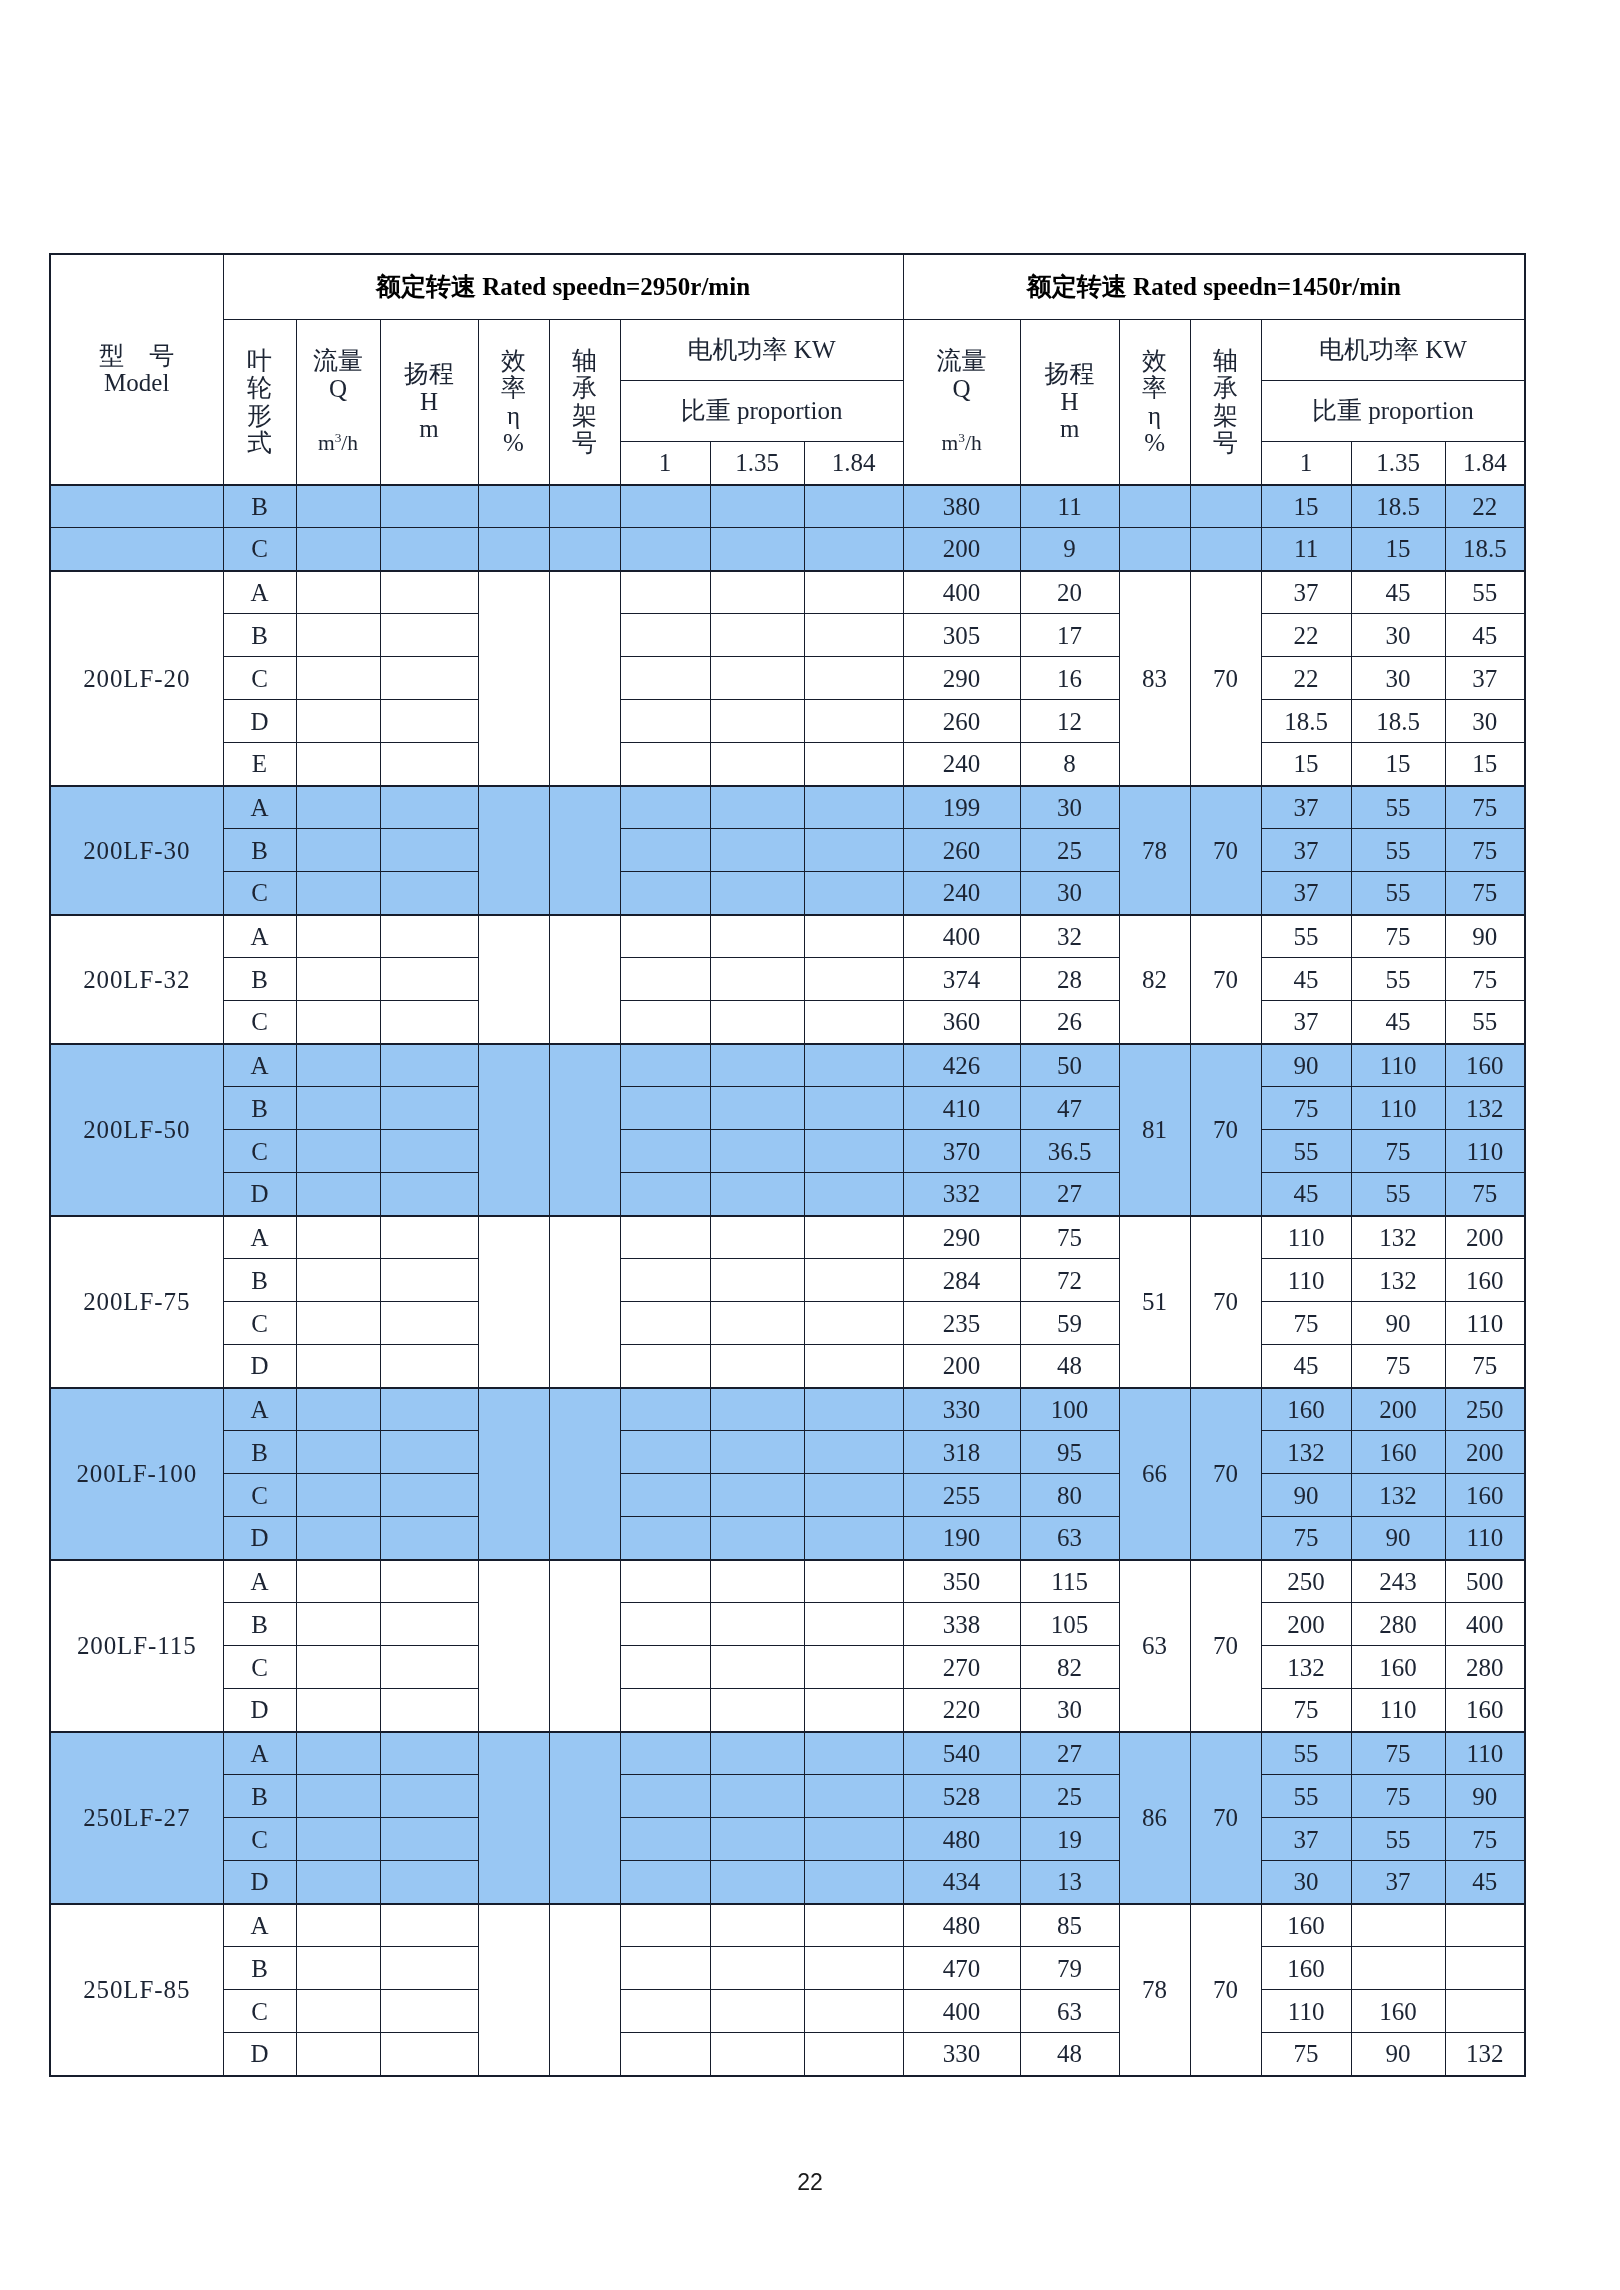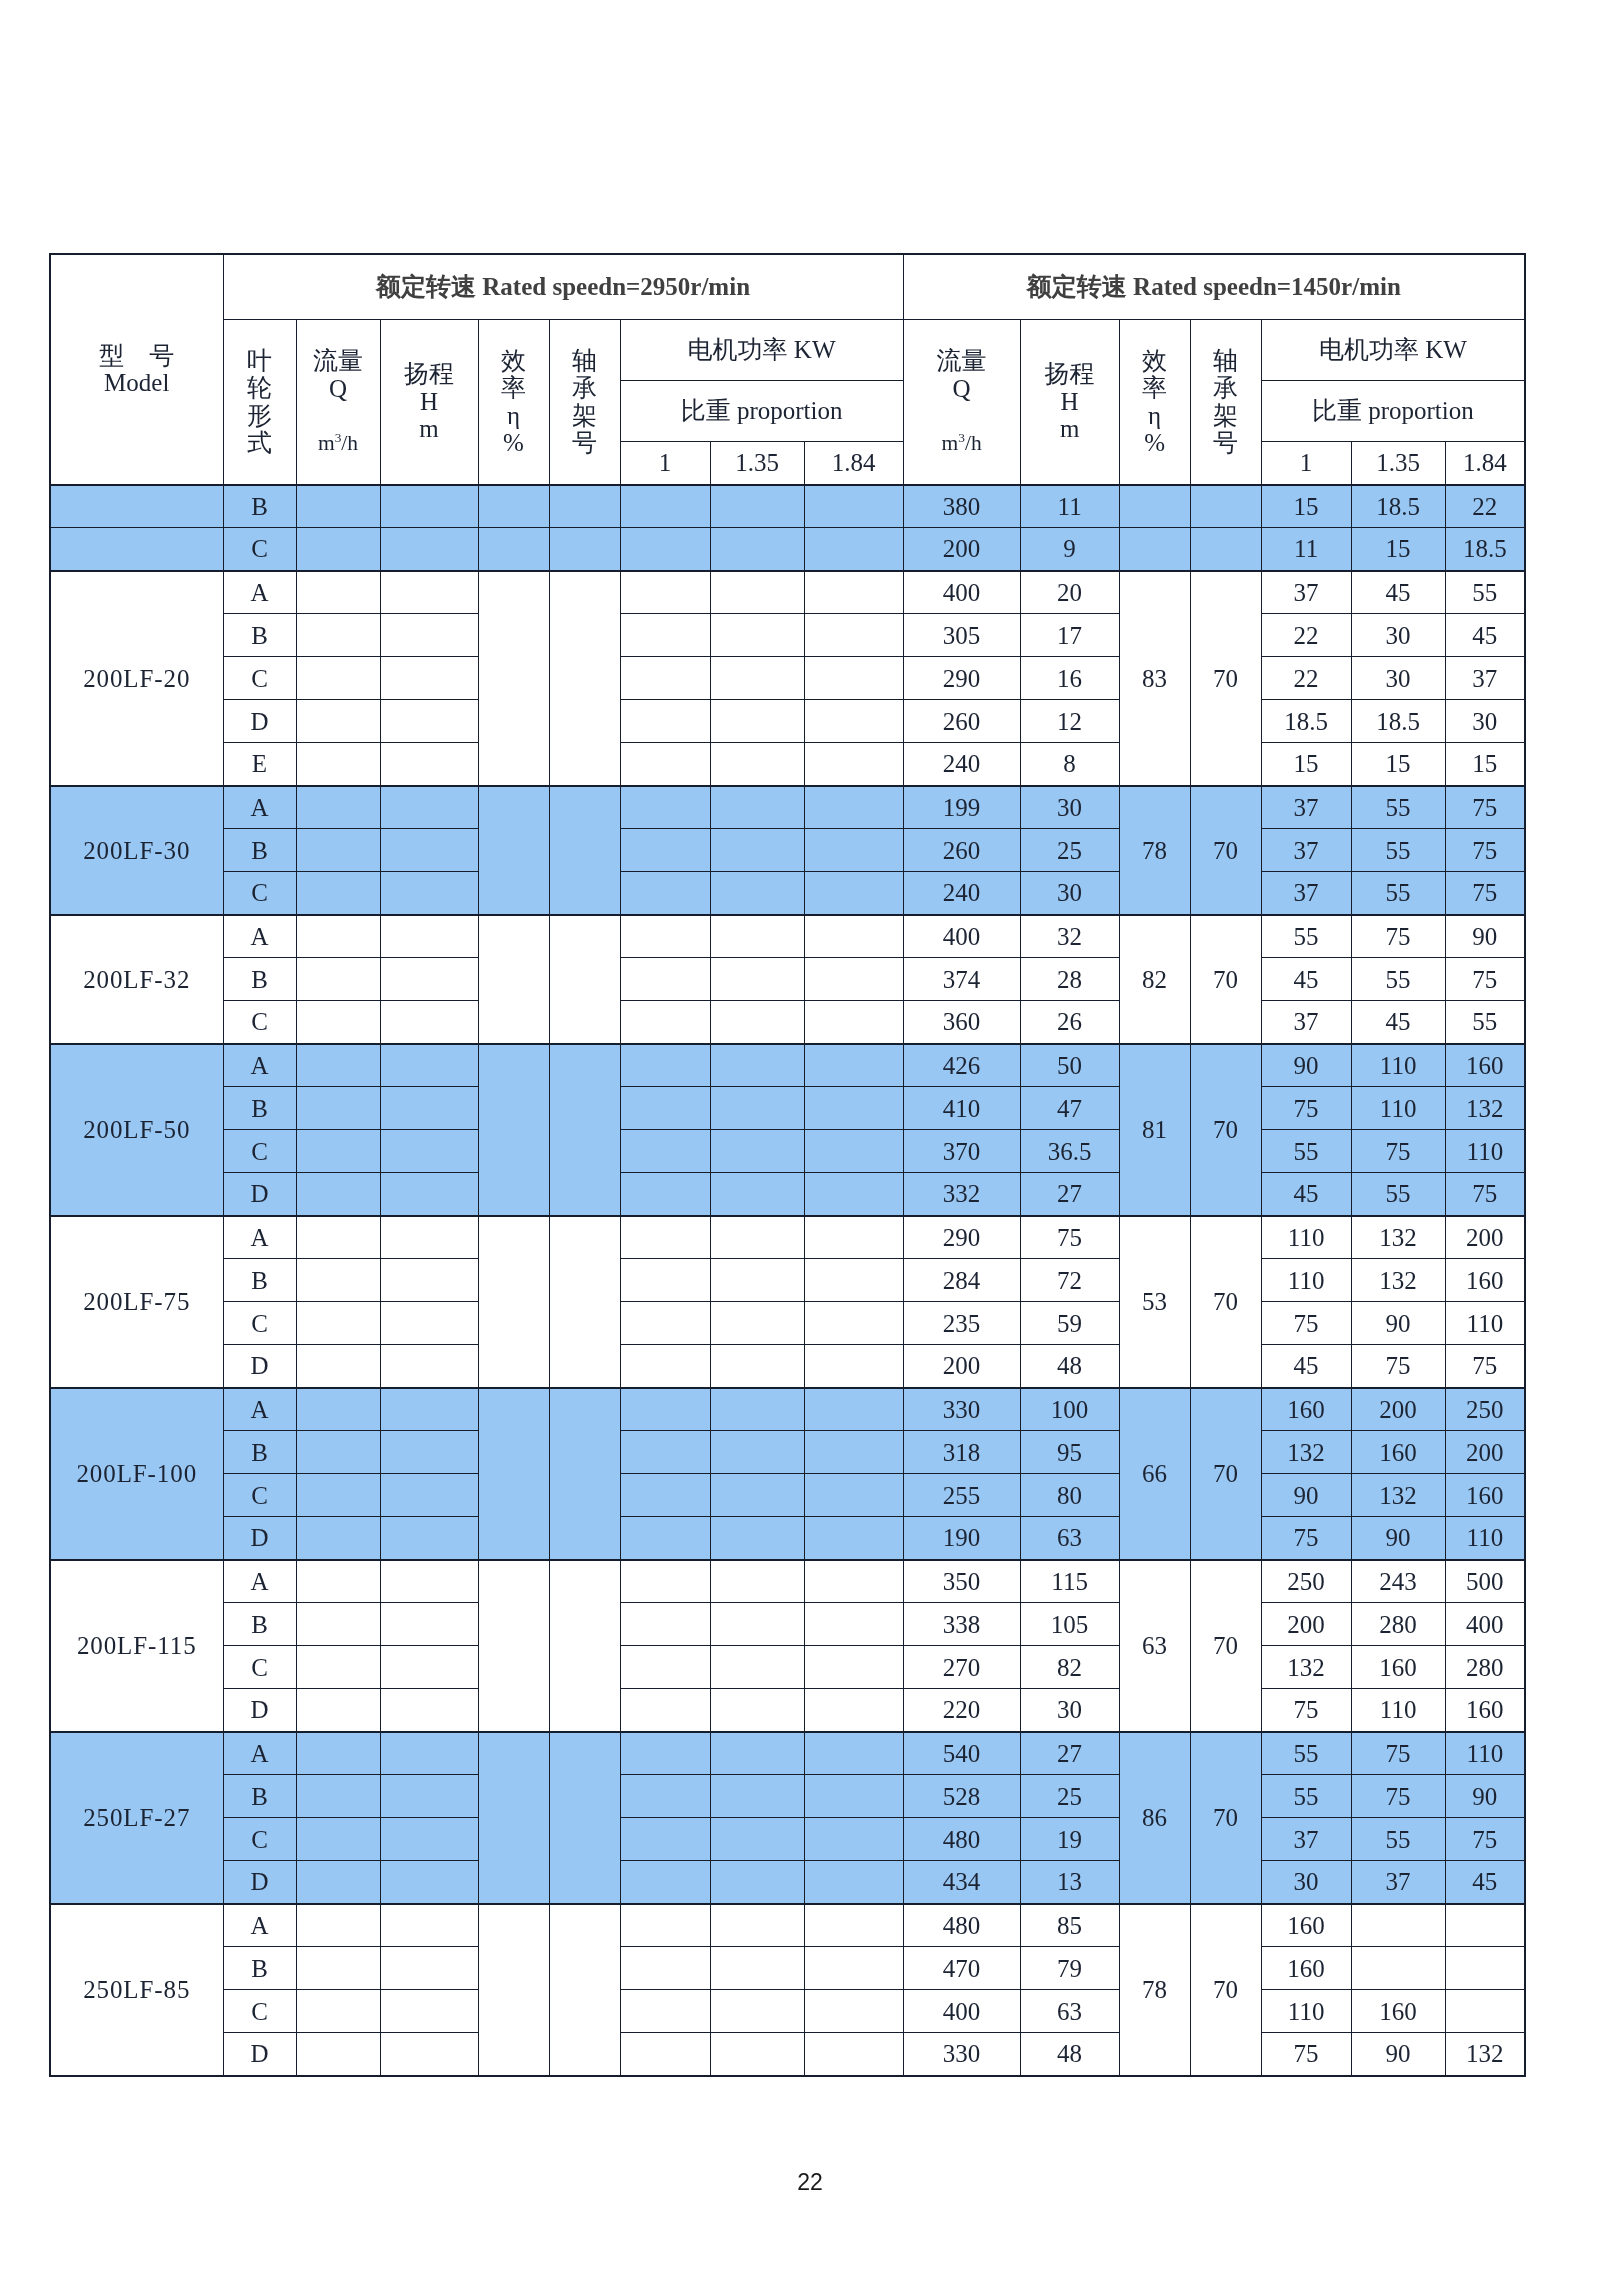--- a/index.html
+++ b/index.html
@@ -29,21 +29,21 @@
     overflow:hidden;
   }
   
   tr.hr1{height:65px;}
   tr.hr2{height:61px;}
   tr.hr3{height:61px;}
   tr.hr4{height:43px;}
   tbody tr{height:43px;}
 
   
-  td.speed{font-weight:bold;font-size:26px;color:#404040;}
+  td.speed{font-weight:bold;font-size:26px;color:#000000;}
   td.mhead{font-size:26px;white-space:pre-line;line-height:1.5;}
   td.vstack{white-space:pre-line;line-height:1.48;font-size:24px;}
   td.colhead{font-size:23px;line-height:1.5;white-space:pre-line;}
   td.colhead .unit{font-size:21.5px;line-height:1.2;}
   td.colhead sup{font-size:13.4px;}
   td.kw{font-size:24px;}
   td.prop{font-size:24px;}
   td.pnum{font-size:23px;}
 
   
@@ -402,21 +402,21 @@
           <td class="imp">A</td>
           <td class="num"></td>
           <td class="num"></td>
           <td class="num" rowspan="4"></td>
           <td class="num" rowspan="4"></td>
           <td class="num"></td>
           <td class="num"></td>
           <td class="num"></td>
           <td class="num">290</td>
           <td class="num">75</td>
-          <td class="num" rowspan="4">53</td>
+          <td class="num" rowspan="4">51</td>
           <td class="num" rowspan="4">70</td>
           <td class="num">110</td>
           <td class="num">132</td>
           <td class="num">200</td>
         </tr>
         <tr>
           <td class="imp">B</td>
           <td class="num"></td>
           <td class="num"></td>
           <td class="num"></td>

